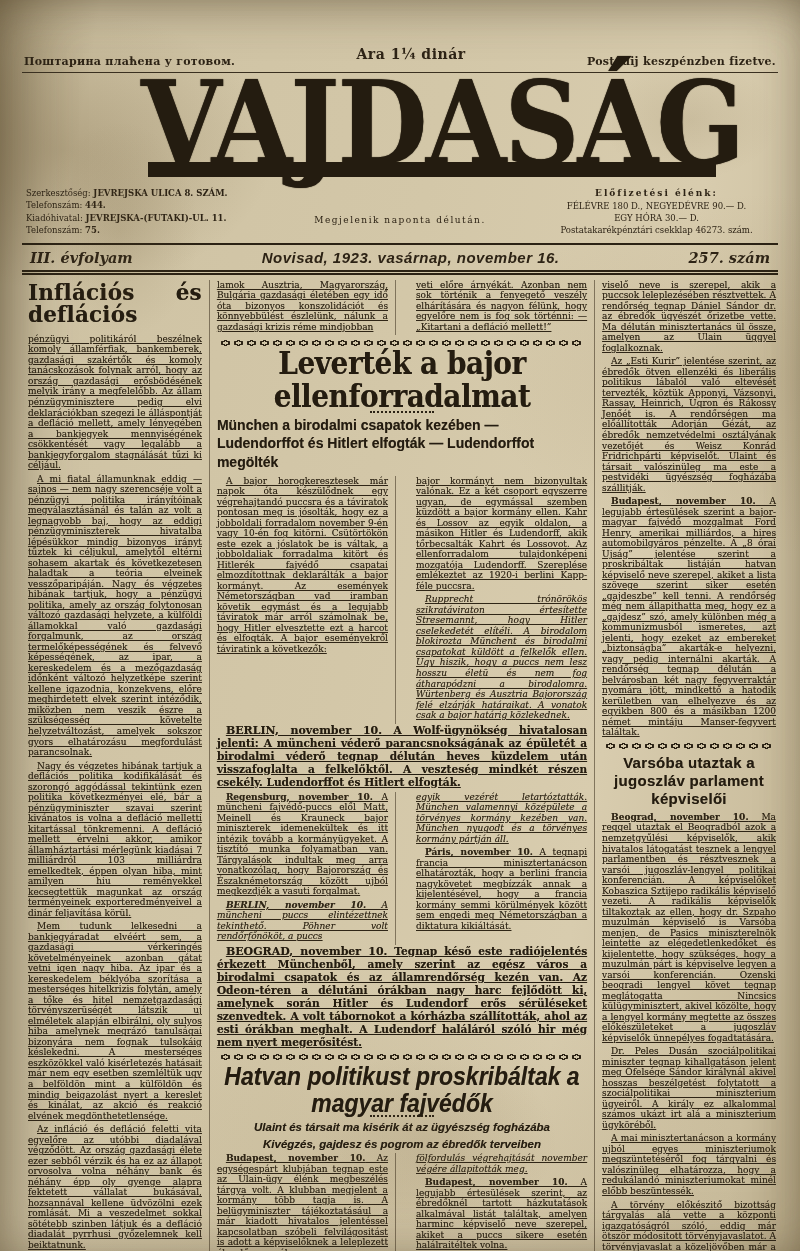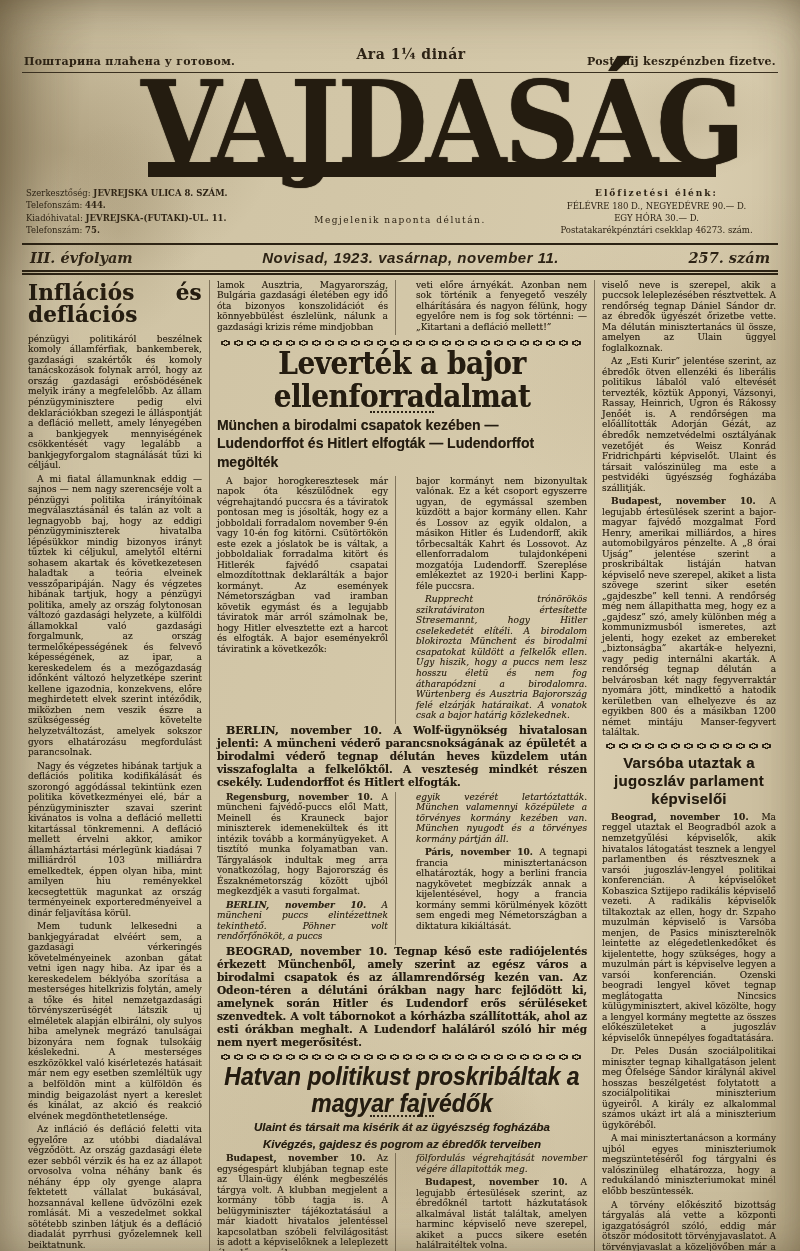--- a/index.html
+++ b/index.html
@@ -39,21 +39,21 @@
   .dateline{display:flex;justify-content:space-between;align-items:center;margin:0 22px;
     border-top:2px solid #2b2214;border-bottom:5px double #2b2214;padding:4px 8px;}
   .dateline .vol,.dateline .issue{font-weight:bold;font-style:italic;font-size:14.5px;}
   .dateline .date{font-weight:bold;font-size:15px;letter-spacing:.5px;font-family:"Liberation Sans",sans-serif;font-style:italic;}
 
   .content{display:flex;padding:5px 24px 0 28px;}
   .col{font-size:9px;line-height:1.17;text-align:justify;color:rgba(43,34,19,.95);text-shadow:0 0 .4px rgba(43,34,19,.55);}
   .col-a{width:186px;padding-right:7px;}
   .col-b{width:396px;padding:0 7px;border-left:1px solid rgba(58,46,28,.55);border-right:1px solid rgba(58,46,28,.55);}
   .col-c{width:186px;padding-left:7px;}
-  .col p{margin:0 0 3px 0;text-indent:9px;}
+  .col p{margin:0 0 3px 0;text-indent:9px;text-decoration:underline;}
   .col p.noindent{text-indent:0;}
   .col p.it{font-style:italic;}
   .lead{font-weight:bold;}
 
   .ed-title{font-family:"DejaVu Serif",serif;font-weight:bold;font-size:21.5px;line-height:1.05;margin:2px 0 7px 0;letter-spacing:.2px;color:#241c10;}
 
   .twocol{display:flex;}
   .half{width:50%;}
   .half+.half{border-left:1px solid rgba(58,46,28,.55);padding-left:20px;}
   .half:first-child{padding-right:7px;}
@@ -102,21 +102,21 @@
     <div class="info-right">
       <div class="sub-title">Előfizetési élénk:</div>
       <div>FÉLÉVRE 180 D., NEGYEDÉVRE 90.— D.</div>
       <div>EGY HÓRA 30.— D.</div>
       <div>Postatakarékpénztári csekklap 46273. szám.</div>
     </div>
   </div>
 
   <div class="dateline">
     <span class="vol">III. évfolyam</span>
-    <span class="date">Novisad, 1923. vasárnap, november 11.</span>
+    <span class="date">Novisad, 1923. vasárnap, november 16.</span>
     <span class="issue">257. szám</span>
   </div>
 
   <div class="content">
 
     <div class="col col-a">
       <h2 class="ed-title">Inflációs és deflációs</h2>
       <p class="noindent">pénzügyi politikáról beszélnek komoly államférfiak, bankemberek, gazdasági szakértők és komoly tanácskozások folynak arról, hogy az ország gazdasági erősbödésének melyik irány a megfelelőbb. Az állam pénzügyminisztere pedig elvi deklarációkban szegezi le álláspontját a defláció mellett, amely lényegében a bankjegyek mennyiségének csökkentését vagy legalább a bankjegyforgalom stagnálását tűzi ki céljául.</p>
       <p>A mi fiatal államunknak eddig — sajnos — nem nagy szerencséje volt a pénzügyi politika irányítóinak megválasztásánál és talán az volt a legnagyobb baj, hogy az eddigi pénzügyminiszterek hivatalba lépésükkor mindig bizonyos irányt tűztek ki céljukul, amelytől eltérni sohasem akartak és következetesen haladtak a teória elveinek vesszőparipáján. Nagy és végzetes hibának tartjuk, hogy a pénzügyi politika, amely az ország folytonosan változó gazdasági helyzete, a külföldi államokkal való gazdasági forgalmunk, az ország termelőképességének és felvevő képességének, az ipar, a kereskedelem és a mezőgazdaság időnként változó helyzetképe szerint kellene igazodnia, konzekvens, előre meghirdetett elvek szerint intéződik, miközben nem veszik észre a szükségesség követelte helyzetváltozást, amelyek sokszor gyors elhatározásu megfordulást parancsolnak.</p>
       <p>Nagy és végzetes hibának tartjuk a deflációs politika kodifikálását és szorongó aggódással tekintünk ezen politika következményei elé, bár a pénzügyminiszter szavai szerint kivánatos is volna a defláció melletti kitartással tönkremenni. A defláció mellett érvelni akkor, amikor államháztartási mérlegünk kiadásai 7 milliárdról 103 milliárdra emelkedtek, éppen olyan hiba, mint amilyen hiu reményekkel kecsegtettük magunkat az ország terményeinek exporteredményeivel a dinár feljavítása körül.</p>

